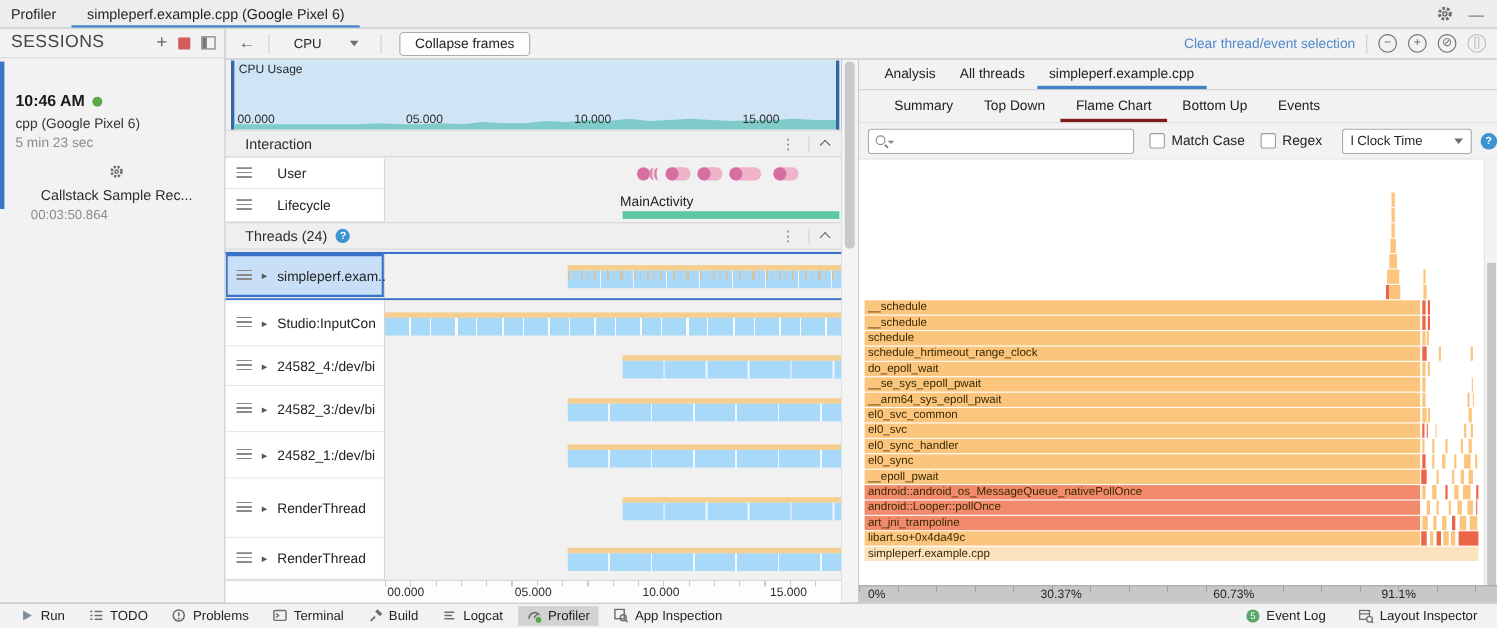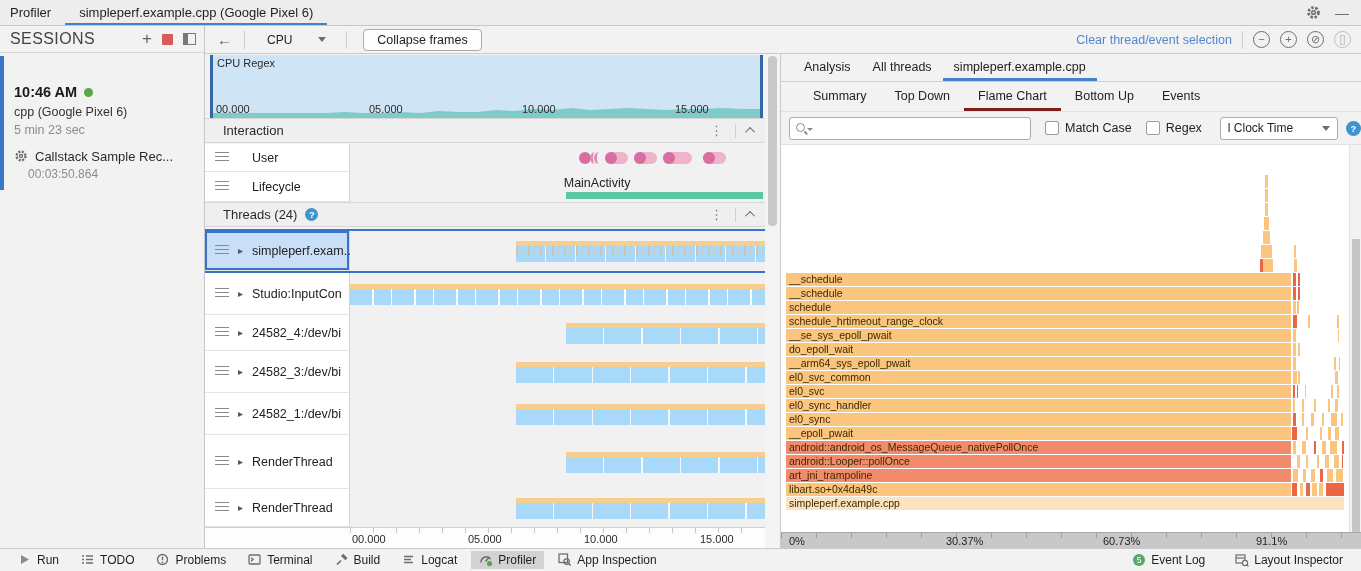--- a/index.html
+++ b/index.html
@@ -30,21 +30,21 @@
   .stop-square { width:11px; height:11px; background:#D65C5C; border-radius:1px; display:inline-block; }
   .panel-toggle { width:13px; height:12px; border:1px solid #777; display:inline-block; position:relative; }
   .panel-toggle::before { content:""; position:absolute; left:0; top:0; bottom:0; width:4px; background:#777; }
   #session-block { position:relative; margin-top:3px; padding:8px 6px 8px 14px; }
   #session-strip { position:absolute; left:0; top:0; width:4px; height:134px; background:#3B76C6; }
   #session-time-row { display:flex; align-items:center; gap:7px;margin-top:20px; }
   #session-time { font-size:14.5px; font-weight:bold; color:#1a1a1a; }
   .green-dot { width:9px; height:9px; border-radius:50%; background:#5DA74B; display:inline-block; }
   #session-name { margin-top:5px; font-size:12.5px; color:#333; }
   #session-duration { margin-top:4px; font-size:12.5px; color:#8C8C8C; }
-  #artifact-row { margin-top:12px; display:flex; gap:7px; }
+  #artifact-row { margin-top:12px; display:flex; align-items:center; gap:7px;flex-direction:column; }
   #artifact-name { font-size:13px; color:#2b2b2b; }
   #artifact-time { margin-top:3px; margin-left:14px; font-size:12px; color:#8C8C8C; }
 
   
   #prof-toolbar { left:205px; top:26px; width:1156px; height:28px; background:#F2F2F2;
     border-bottom:1px solid #C9C9C9; display:flex; align-items:center; }
   #back-arrow { margin-left:12px; font-size:15px; color:#555; }
   #profiler-select { margin-left:14px; display:flex; align-items:center; gap:26px; padding:2px 8px; }
   .dd-caret { width:0; height:0; border-left:4px solid transparent; border-right:4px solid transparent; border-top:5px solid #6E6E6E; display:inline-block; }
   #collapse-frames-btn { margin-left:16px; background:#FDFDFD; border:1px solid #ABABAB; border-radius:4px;
@@ -226,21 +226,21 @@
       <span class="circle-icon">−</span>
       <span class="circle-icon">+</span>
       <span class="circle-icon">⊘</span>
       <span class="circle-icon disabled">[]</span>
     </span>
   </div>
 
   <div id="middle-panel" class="abs">
 
     <div id="cpu-chart">
-      <div id="cpu-label">CPU Regex</div>
+      <div id="cpu-label">CPU Usage</div>
       <svg id="cpu-curve" viewBox="0 0 100 16" preserveAspectRatio="none" style="position:absolute;bottom:0;left:0;width:100%;height:16px">
           <path d="M0,16 L0.00,11 L3.45,11 L6.90,11 L10.34,11 L13.79,11 L17.24,11 L20.69,11 L24.14,10 L27.59,11 L31.03,11 L34.48,10 L37.93,11 L41.38,9 L44.83,10 L48.28,10 L51.72,8 L55.17,9 L58.62,7 L62.07,8 L65.52,6 L68.97,8 L72.41,7 L75.86,6 L79.31,7 L82.76,8 L86.21,7 L89.66,7 L93.10,6 L96.55,7 L100.00,7 L100,16 Z" fill="#7FCBCA"></path>
         </svg>
       <div id="cpu-ticks"></div>
     <span class="cpu-tick" style="left: 3px;">00.000</span>
         <span class="cpu-tick" style="left: 156px;">05.000</span>
         <span class="cpu-tick" style="left: 309px;">10.000</span>
         <span class="cpu-tick" style="left: 462px;">15.000</span>
       </div>
 
@@ -476,28 +476,28 @@
             <div class="fseg" style="left: 90.6%; width: 0.4%; background: rgb(251, 197, 125);"></div>
             <div class="fseg" style="left: 91.3%; width: 0.3%; background: rgb(251, 197, 125);"></div>
           </div>
           <div class="frow">
             <div class="fbar" style="width: 90.2%; background: rgb(251, 197, 125);">schedule_hrtimeout_range_clock</div>
             <div class="fseg" style="left: 90.5%; width: 0.7%; background: rgb(235, 101, 71);"></div>
             <div class="fseg" style="left: 93.2%; width: 0.3%; background: rgb(251, 197, 125);"></div>
             <div class="fseg" style="left: 98.4%; width: 0.3%; background: rgb(251, 197, 125);"></div>
           </div>
           <div class="frow">
+            <div class="fbar" style="width: 90.2%; background: rgb(251, 197, 125);">do_epoll_wait</div>
+            <div class="fseg" style="left: 90.6%; width: 0.5%; background: rgb(251, 197, 125);"></div>
+            <div class="fseg" style="left: 91.5%; width: 0.3%; background: rgb(251, 197, 125);"></div>
+          </div>
+          <div class="frow">
             <div class="fbar" style="width: 90.2%; background: rgb(251, 197, 125);">__se_sys_epoll_pwait</div>
             <div class="fseg" style="left: 90.6%; width: 0.5%; background: rgb(251, 197, 125);"></div>
             <div class="fseg" style="left: 98.5%; width: 0.3%; background: rgb(251, 197, 125);"></div>
-          </div>
-          <div class="frow">
-            <div class="fbar" style="width: 90.2%; background: rgb(251, 197, 125);">do_epoll_wait</div>
-            <div class="fseg" style="left: 90.6%; width: 0.5%; background: rgb(251, 197, 125);"></div>
-            <div class="fseg" style="left: 91.5%; width: 0.3%; background: rgb(251, 197, 125);"></div>
           </div>
           <div class="frow">
             <div class="fbar" style="width: 90.2%; background: rgb(251, 197, 125);">__arm64_sys_epoll_pwait</div>
             <div class="fseg" style="left: 90.6%; width: 0.5%; background: rgb(251, 197, 125);"></div>
             <div class="fseg" style="left: 97.9%; width: 0.3%; background: rgb(251, 197, 125);"></div>
             <div class="fseg" style="left: 98.7%; width: 0.3%; background: rgb(251, 197, 125);"></div>
           </div>
           <div class="frow">
             <div class="fbar" style="width: 90.2%; background: rgb(251, 197, 125);">el0_svc_common</div>
             <div class="fseg" style="left: 90.6%; width: 0.6%; background: rgb(251, 197, 125);"></div>

